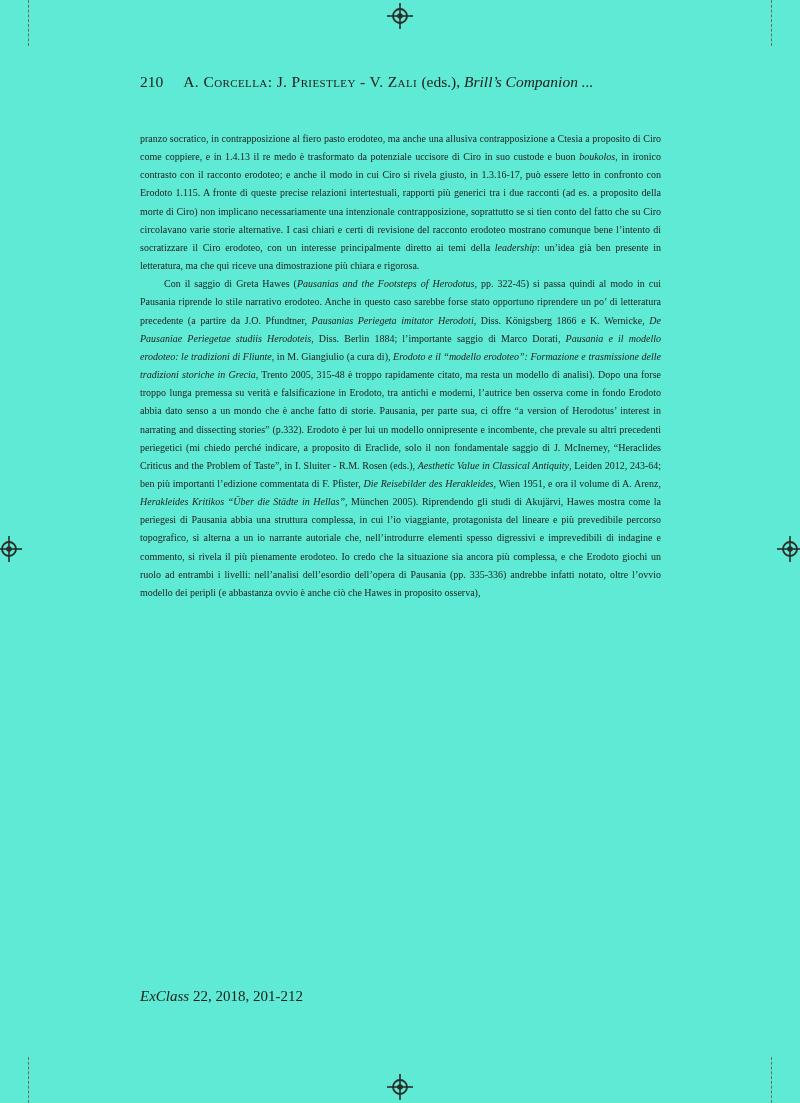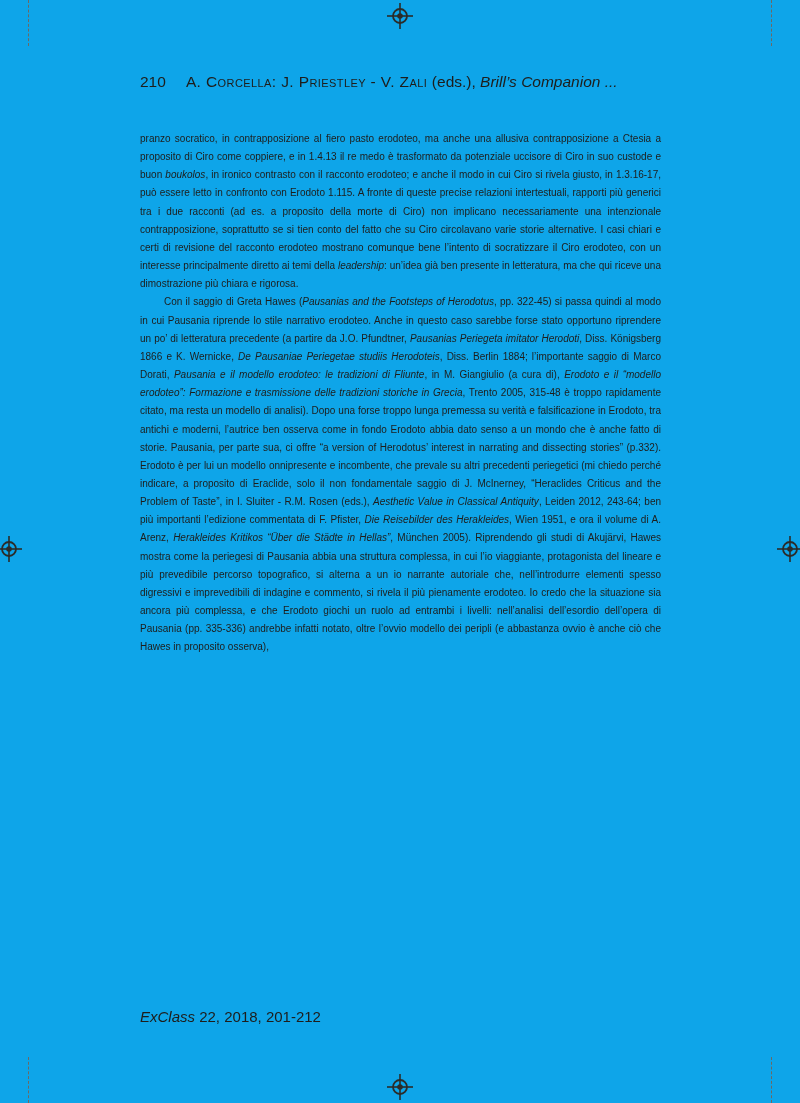--- a/index.html
+++ b/index.html
@@ -5,24 +5,24 @@
   html, body {
     margin: 0;
     padding: 0;
     background: #f4f4f2;
   }
   .page {
     position: relative;
     width: 800px;
     height: 1103px;
     margin: 0 auto;
-    background: #0ea5e9;
+    background: #5eead4;
     overflow: hidden;
     color: #1e1d1b;
-    font-family: Liberation Sans, sans-serif;
+    font-family: Liberation Serif, serif;
   }
   
   .reg {
     position: absolute;
     width: 26px;
     height: 26px;
   }
   .reg.top    { left: 387px; top: 3px; }
   .reg.bottom { left: 387px; top: 1074px; }
   .reg.left   { left: -4px;  top: 536px; }
@@ -65,21 +65,21 @@
     margin: 0;
     padding: 0;
   }
   .bodytext p.indent {
     text-indent: 24px;
   }
   
   .pagefoot {
     position: absolute;
     left: 140px;
-    top: 1007px;
+    top: 986px;
     font-size: 15px;
     line-height: 20px;
   }
   
   .it { font-style: italic; }
   .sc { font-variant: small-caps; letter-spacing: 0.4px; }
 </style>
 </head>
 <body>
 

